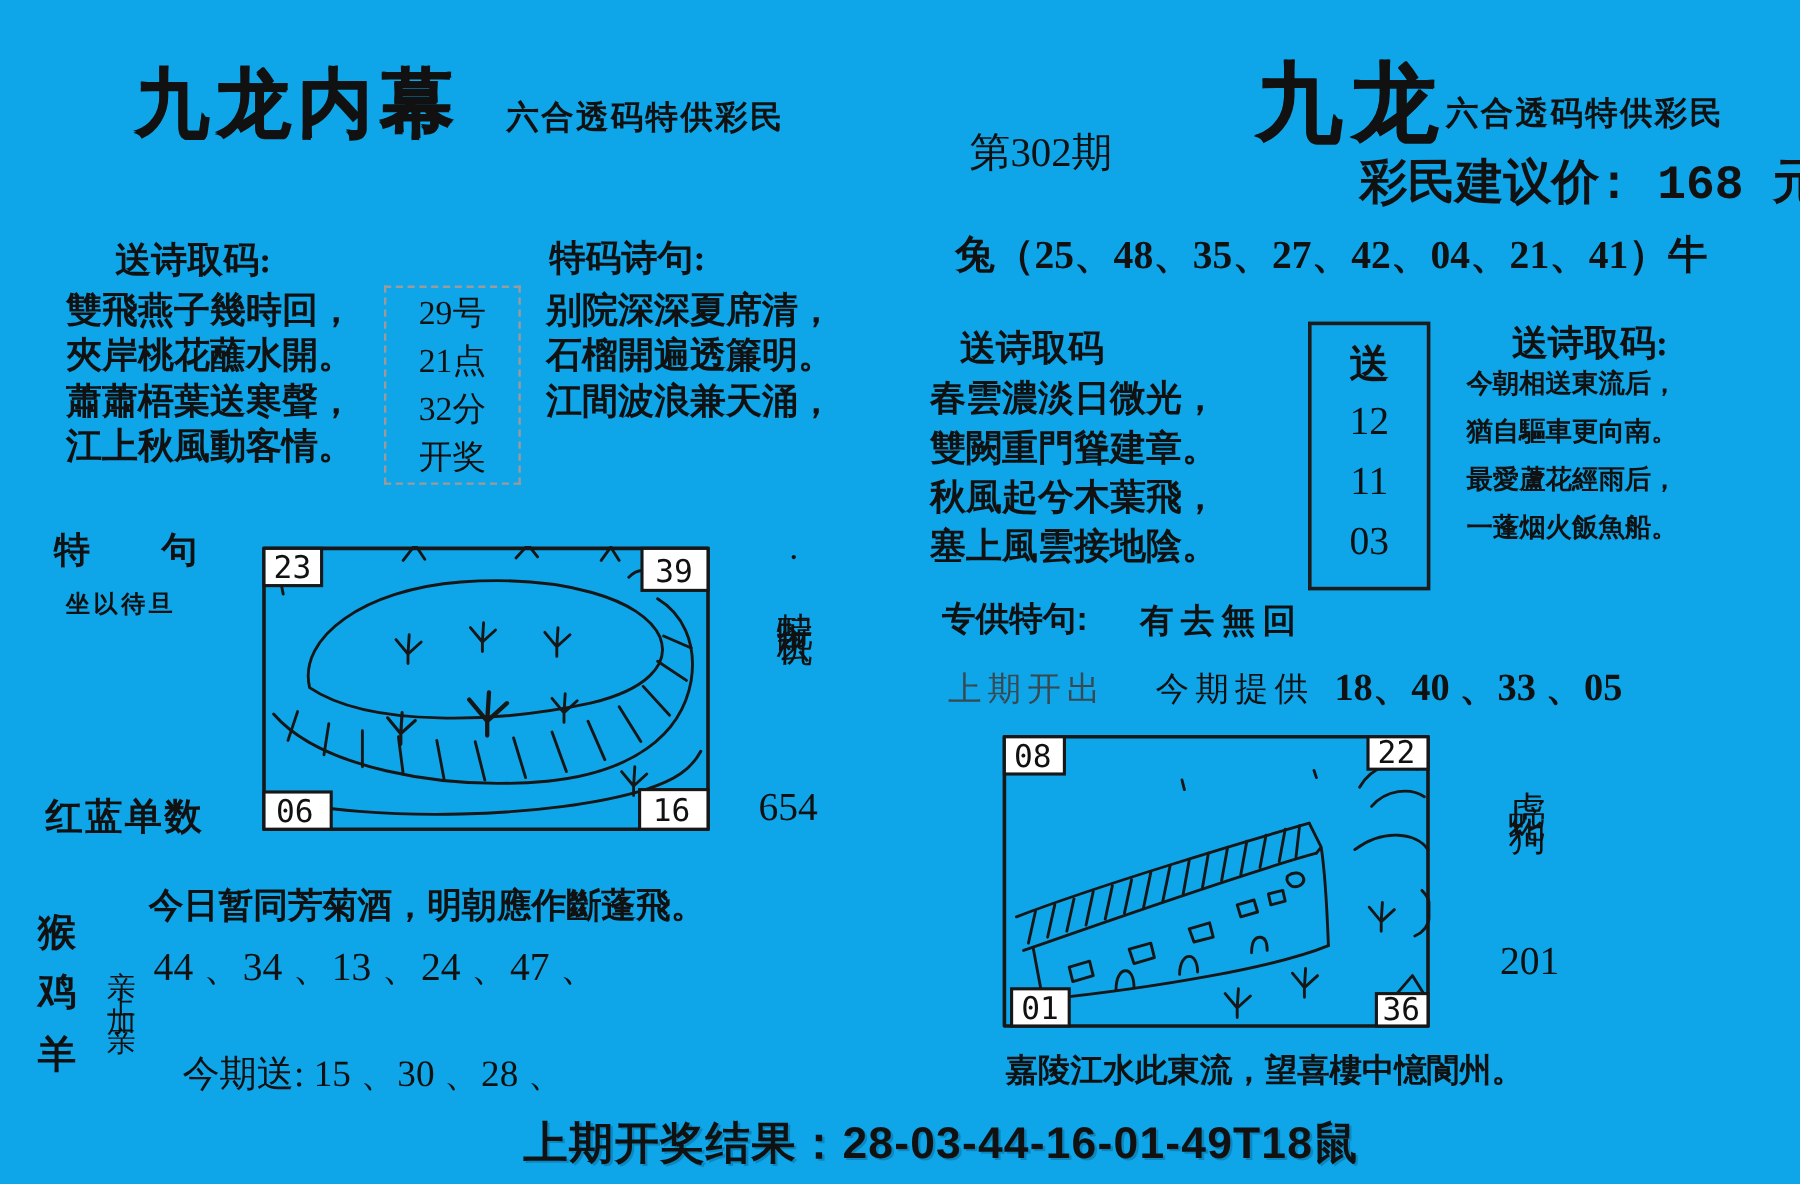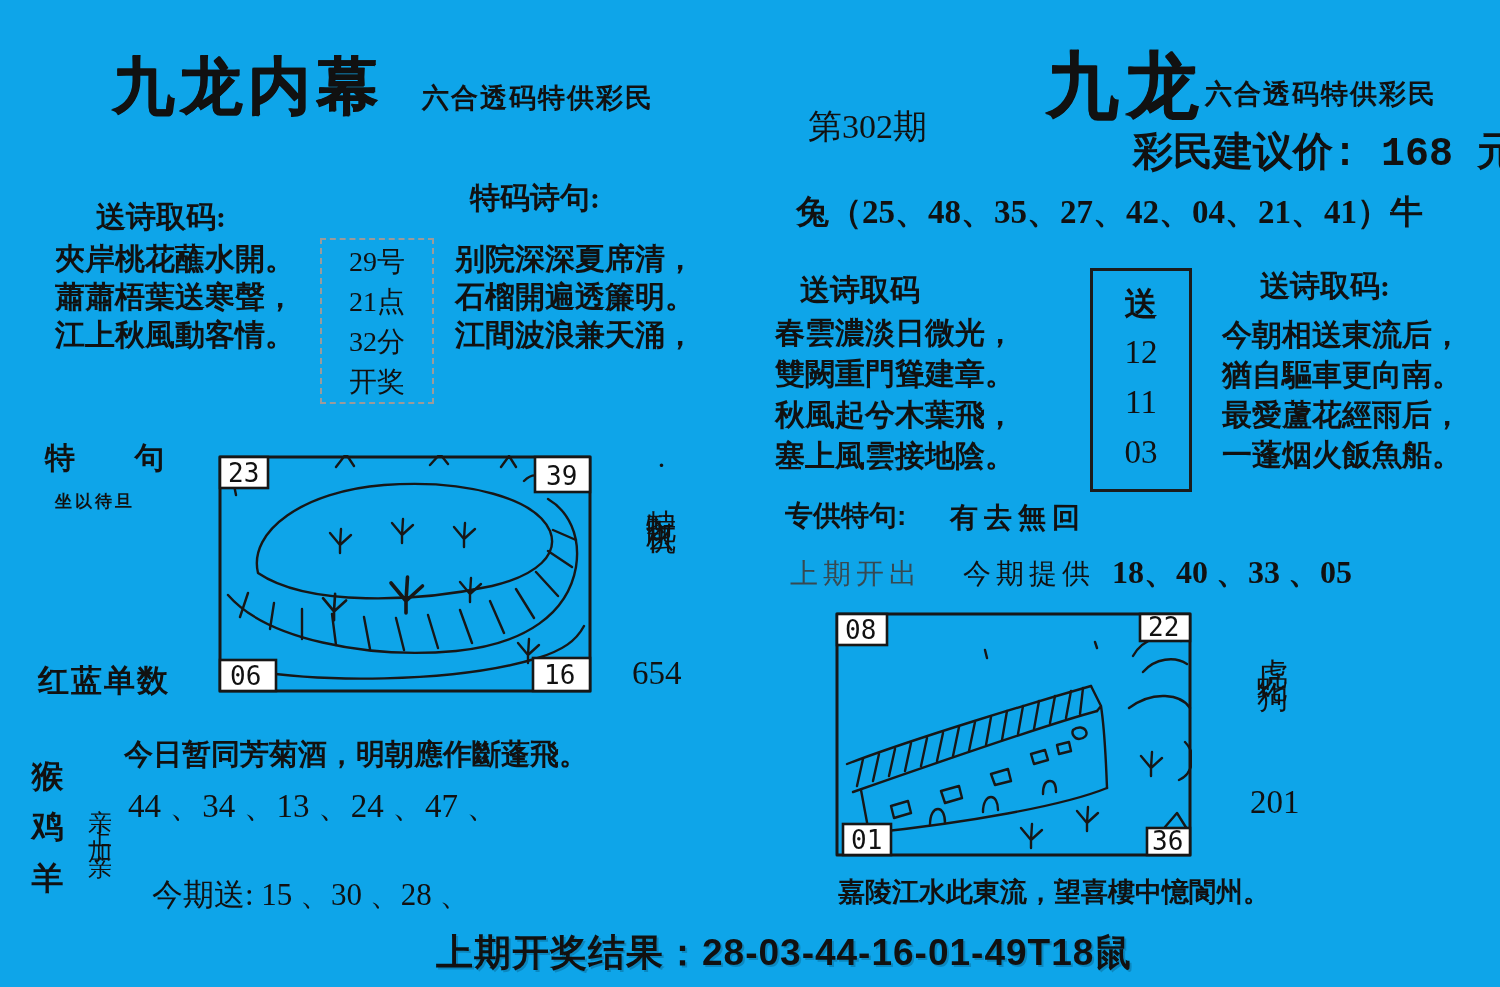--- a/index.html
+++ b/index.html
@@ -26,43 +26,44 @@
   <div class="abs serifb" style="left:422px;top:80px;font-size:27px;letter-spacing:2px;">六合透码特供彩民</div>
 
   <div class="abs serifb bigtitle" style="left:1046px;top:38px;font-size:72px;letter-spacing:8px;">九龙</div>
   <div class="abs serifb" style="left:1205px;top:76px;font-size:27px;letter-spacing:2px;">六合透码特供彩民</div>
 
   <div class="abs serif" style="left:808px;top:104px;font-size:34px;">第302期</div>
   <div class="abs serifb" style="left:1133px;top:124px;font-size:40px;font-family:Liberation Mono, monospace;">彩民建议价: 168 元</div>
   <div class="abs serifb" style="left:796px;top:190px;font-size:33px;">兔（25、48、35、27、42、04、21、41）牛</div>
 
   <div class="abs serifb" style="left:96px;top:197px;font-size:30px;">送诗取码:</div>
-  <div class="abs serifb" style="left:458px;top:178px;font-size:30px;margin-left:12px;">特码诗句:</div>
+  <div class="abs serifb" style="left:458px;top:195px;font-size:30px;">特码诗句:</div>
 
   <div class="abs serifb poem" style="left:55px;top:240px;font-size:30px;line-height:38px;">
+    <div>雙飛燕子幾時回，</div>
     <div>夾岸桃花蘸水開。</div>
     <div>蕭蕭梧葉送寒聲，</div>
     <div>江上秋風動客情。</div>
   </div>
 
   <div class="abs serif drawbox" style="left:320px;top:238px;width:110px;height:160px;font-size:28px;line-height:40px;padding-top:2px;">
     <div>29号</div>
     <div>21点</div>
     <div>32分</div>
     <div>开奖</div>
   </div>
 
   <div class="abs serifb poem" style="left:455px;top:240px;font-size:30px;line-height:38px;">
     <div>别院深深夏席清，</div>
     <div>石榴開遍透簾明。</div>
     <div>江間波浪兼天涌，</div>
   </div>
 
   <div class="abs serifb" style="left:45px;top:438px;font-size:30px;letter-spacing:26px;">特 句</div>
-  <div class="abs sansb" style="left:55px;top:490px;font-size:17px;letter-spacing:3px;">坐以待旦</div>
+  <div class="abs sansb" style="left:55px;top:490px;font-size:20px;letter-spacing:3px;">坐以待旦</div>
   <div class="abs sansb" style="left:38px;top:660px;font-size:31px;letter-spacing:2px;">红蓝单数</div>
 
   <svg class="abs" style="left:218px;top:455px;" width="374" height="238" viewBox="0 0 374 238">
     <defs>
       <path id="sprig" d="M0,12 L0,4 M0,4 L-10,-8 M0,4 L1,-12 M0,4 L11,-6"></path>
     </defs>
     <g stroke="#171717" stroke-width="2.4" fill="none" stroke-linecap="round" stroke-linejoin="round">
       <rect x="2" y="2" width="370" height="234" stroke-width="3"></rect>
       <path d="M40,118 C30,76 86,36 166,30 C250,24 318,44 332,76 C341,99 320,120 274,131 C200,147 90,152 40,118 Z"></path>
       <path d="M10,140 C48,184 148,204 238,196 C308,189 350,158 358,112 C363,80 350,56 330,44"></path>
@@ -110,21 +111,21 @@
   </div>
 
   <div class="abs serif songbox" style="left:1090px;top:268px;width:96px;height:208px;padding-top:10px;">
     <div class="serifb" style="font-size:33px;line-height:46px;">送</div>
     <div style="font-size:33px;line-height:50px;">12</div>
     <div style="font-size:33px;line-height:50px;">11</div>
     <div style="font-size:33px;line-height:50px;">03</div>
   </div>
 
   <div class="abs serifb" style="left:1260px;top:266px;font-size:30px;">送诗取码:</div>
-  <div class="abs serifb poem" style="left:1222px;top:315px;font-size:30px;line-height:40px;">
+  <div class="abs serifb poem" style="left:1222px;top:300px;font-size:22px;line-height:40px;">
     <div>今朝相送東流后，</div>
     <div>猶自驅車更向南。</div>
     <div>最愛蘆花經雨后，</div>
     <div>一蓬烟火飯魚船。</div>
   </div>
 
   <div class="abs sansb" style="left:785px;top:497px;font-size:28px;">专供特句:</div>
   <div class="abs serifb" style="left:950px;top:499px;font-size:28px;letter-spacing:6px;">有去無回</div>
 
   <div class="abs serif faded" style="left:790px;top:555px;font-size:28px;letter-spacing:5px;">上期开出</div>

